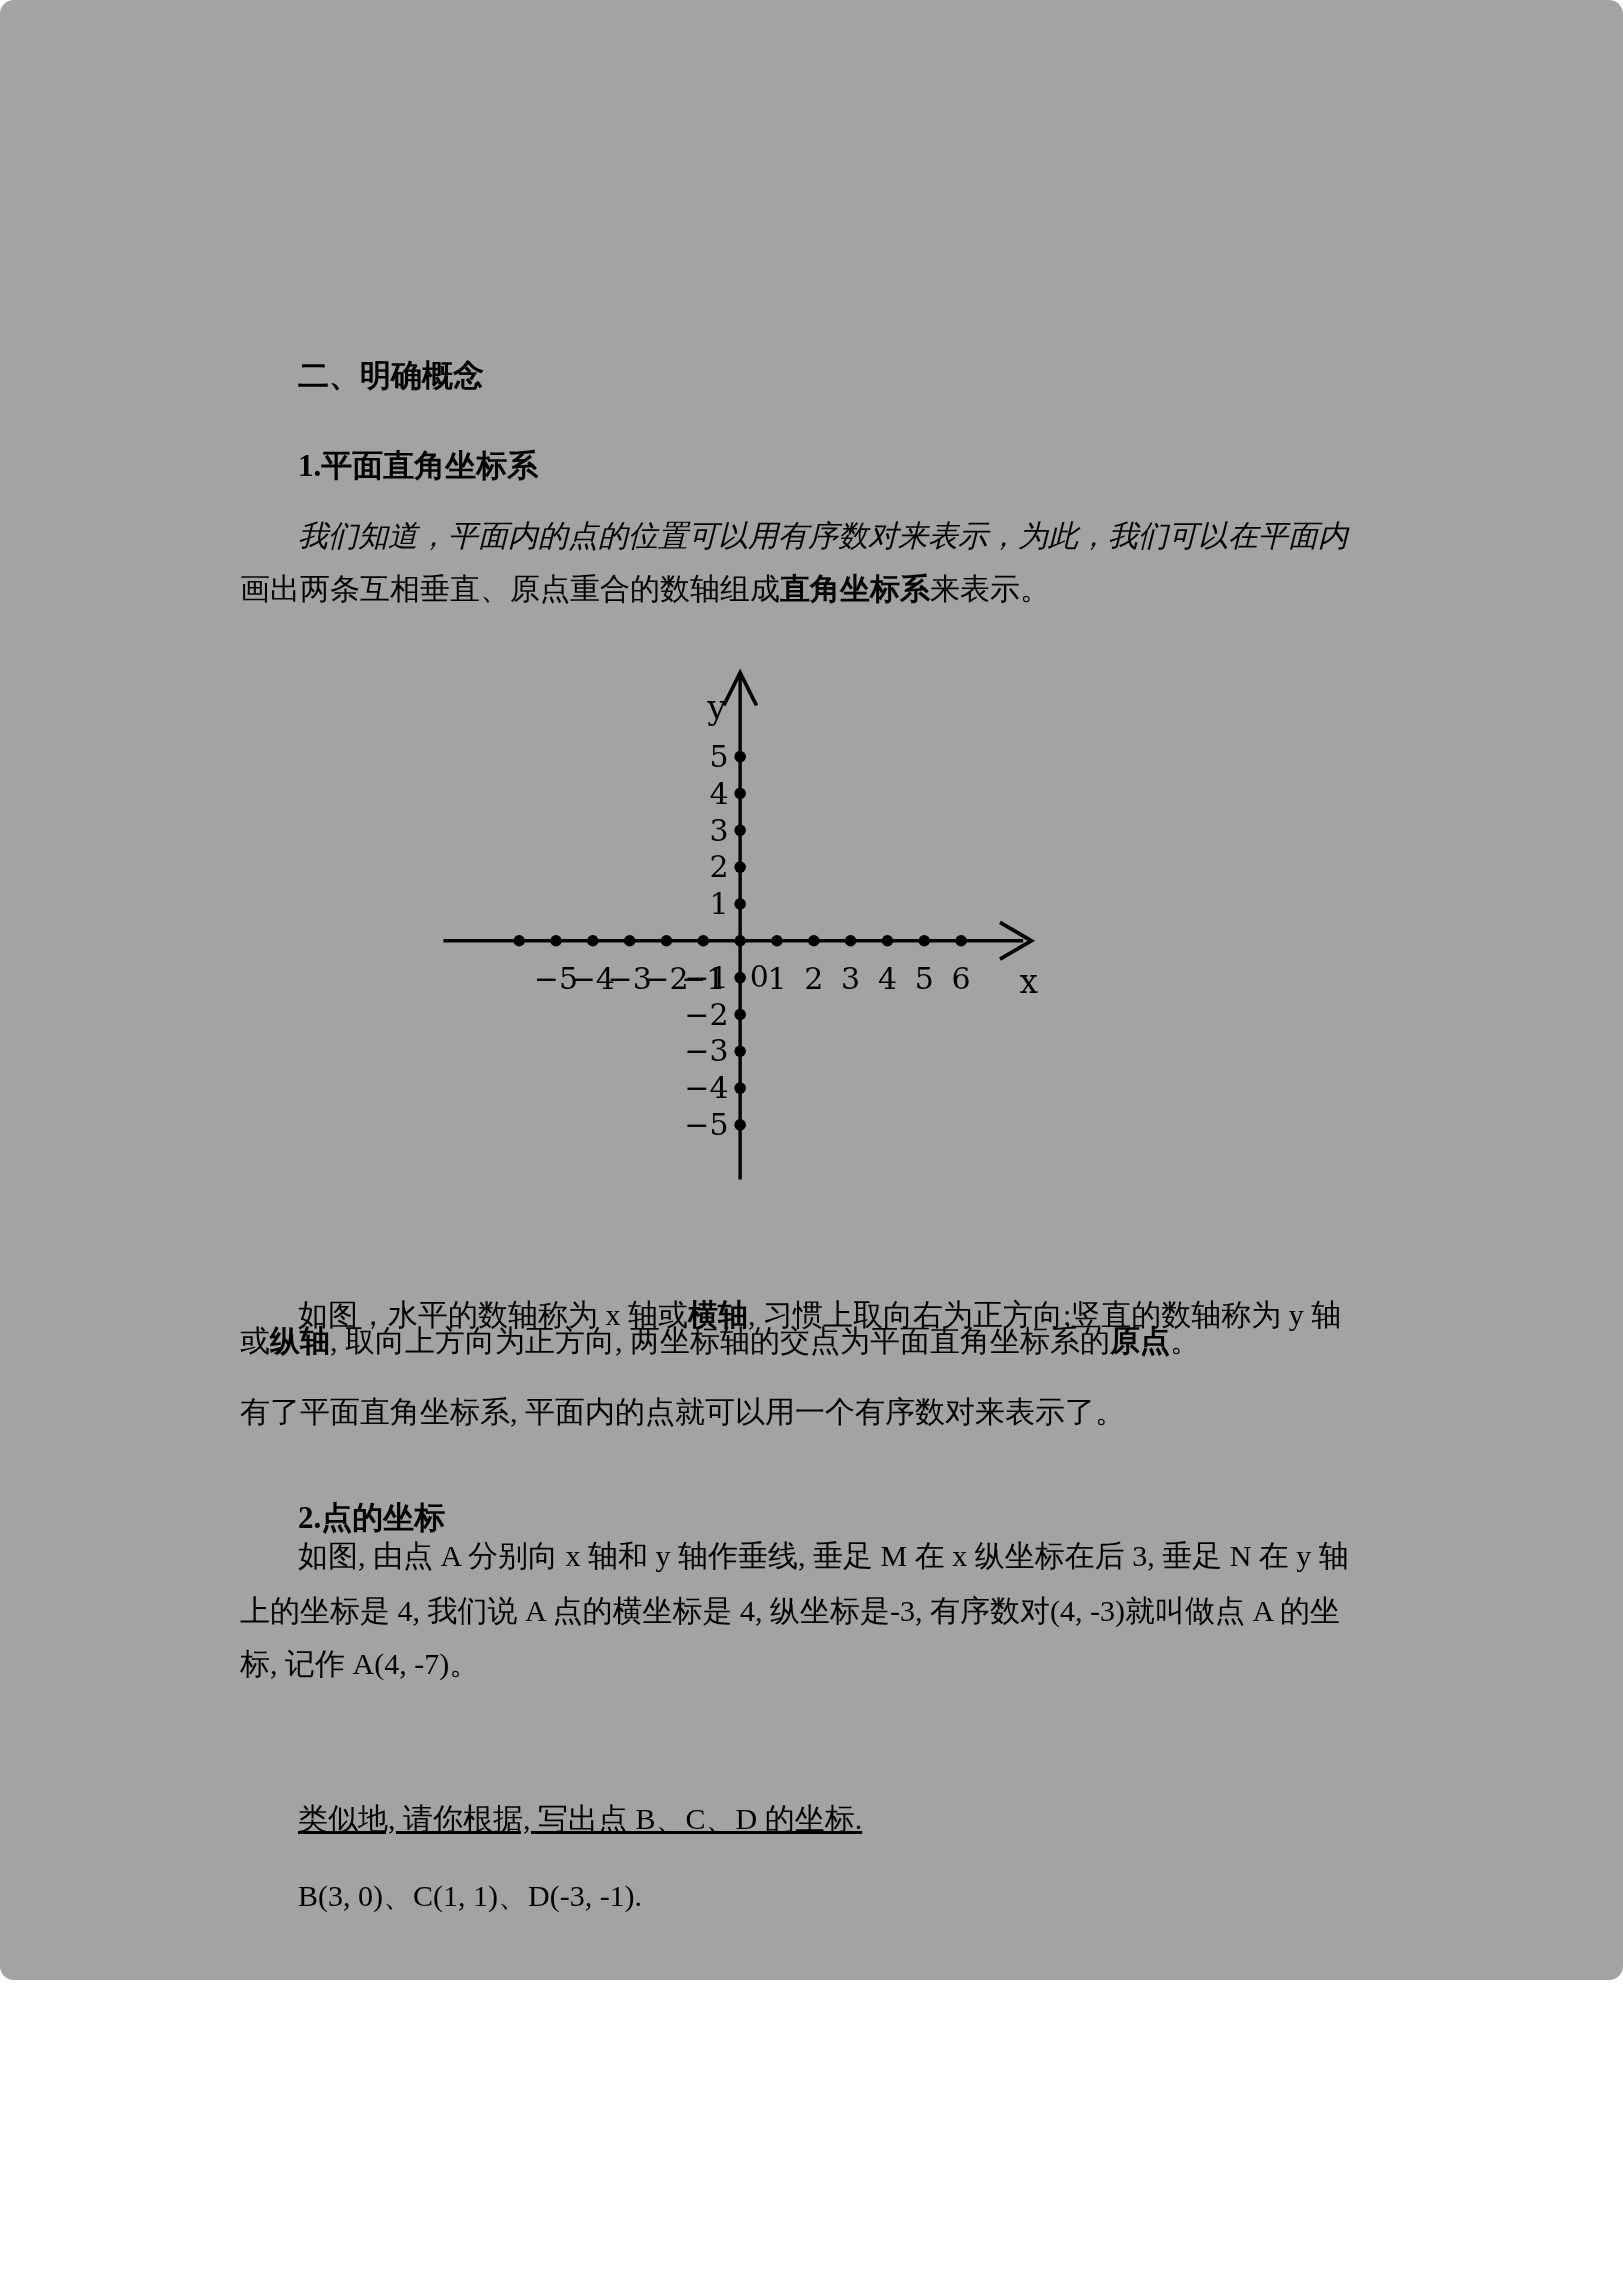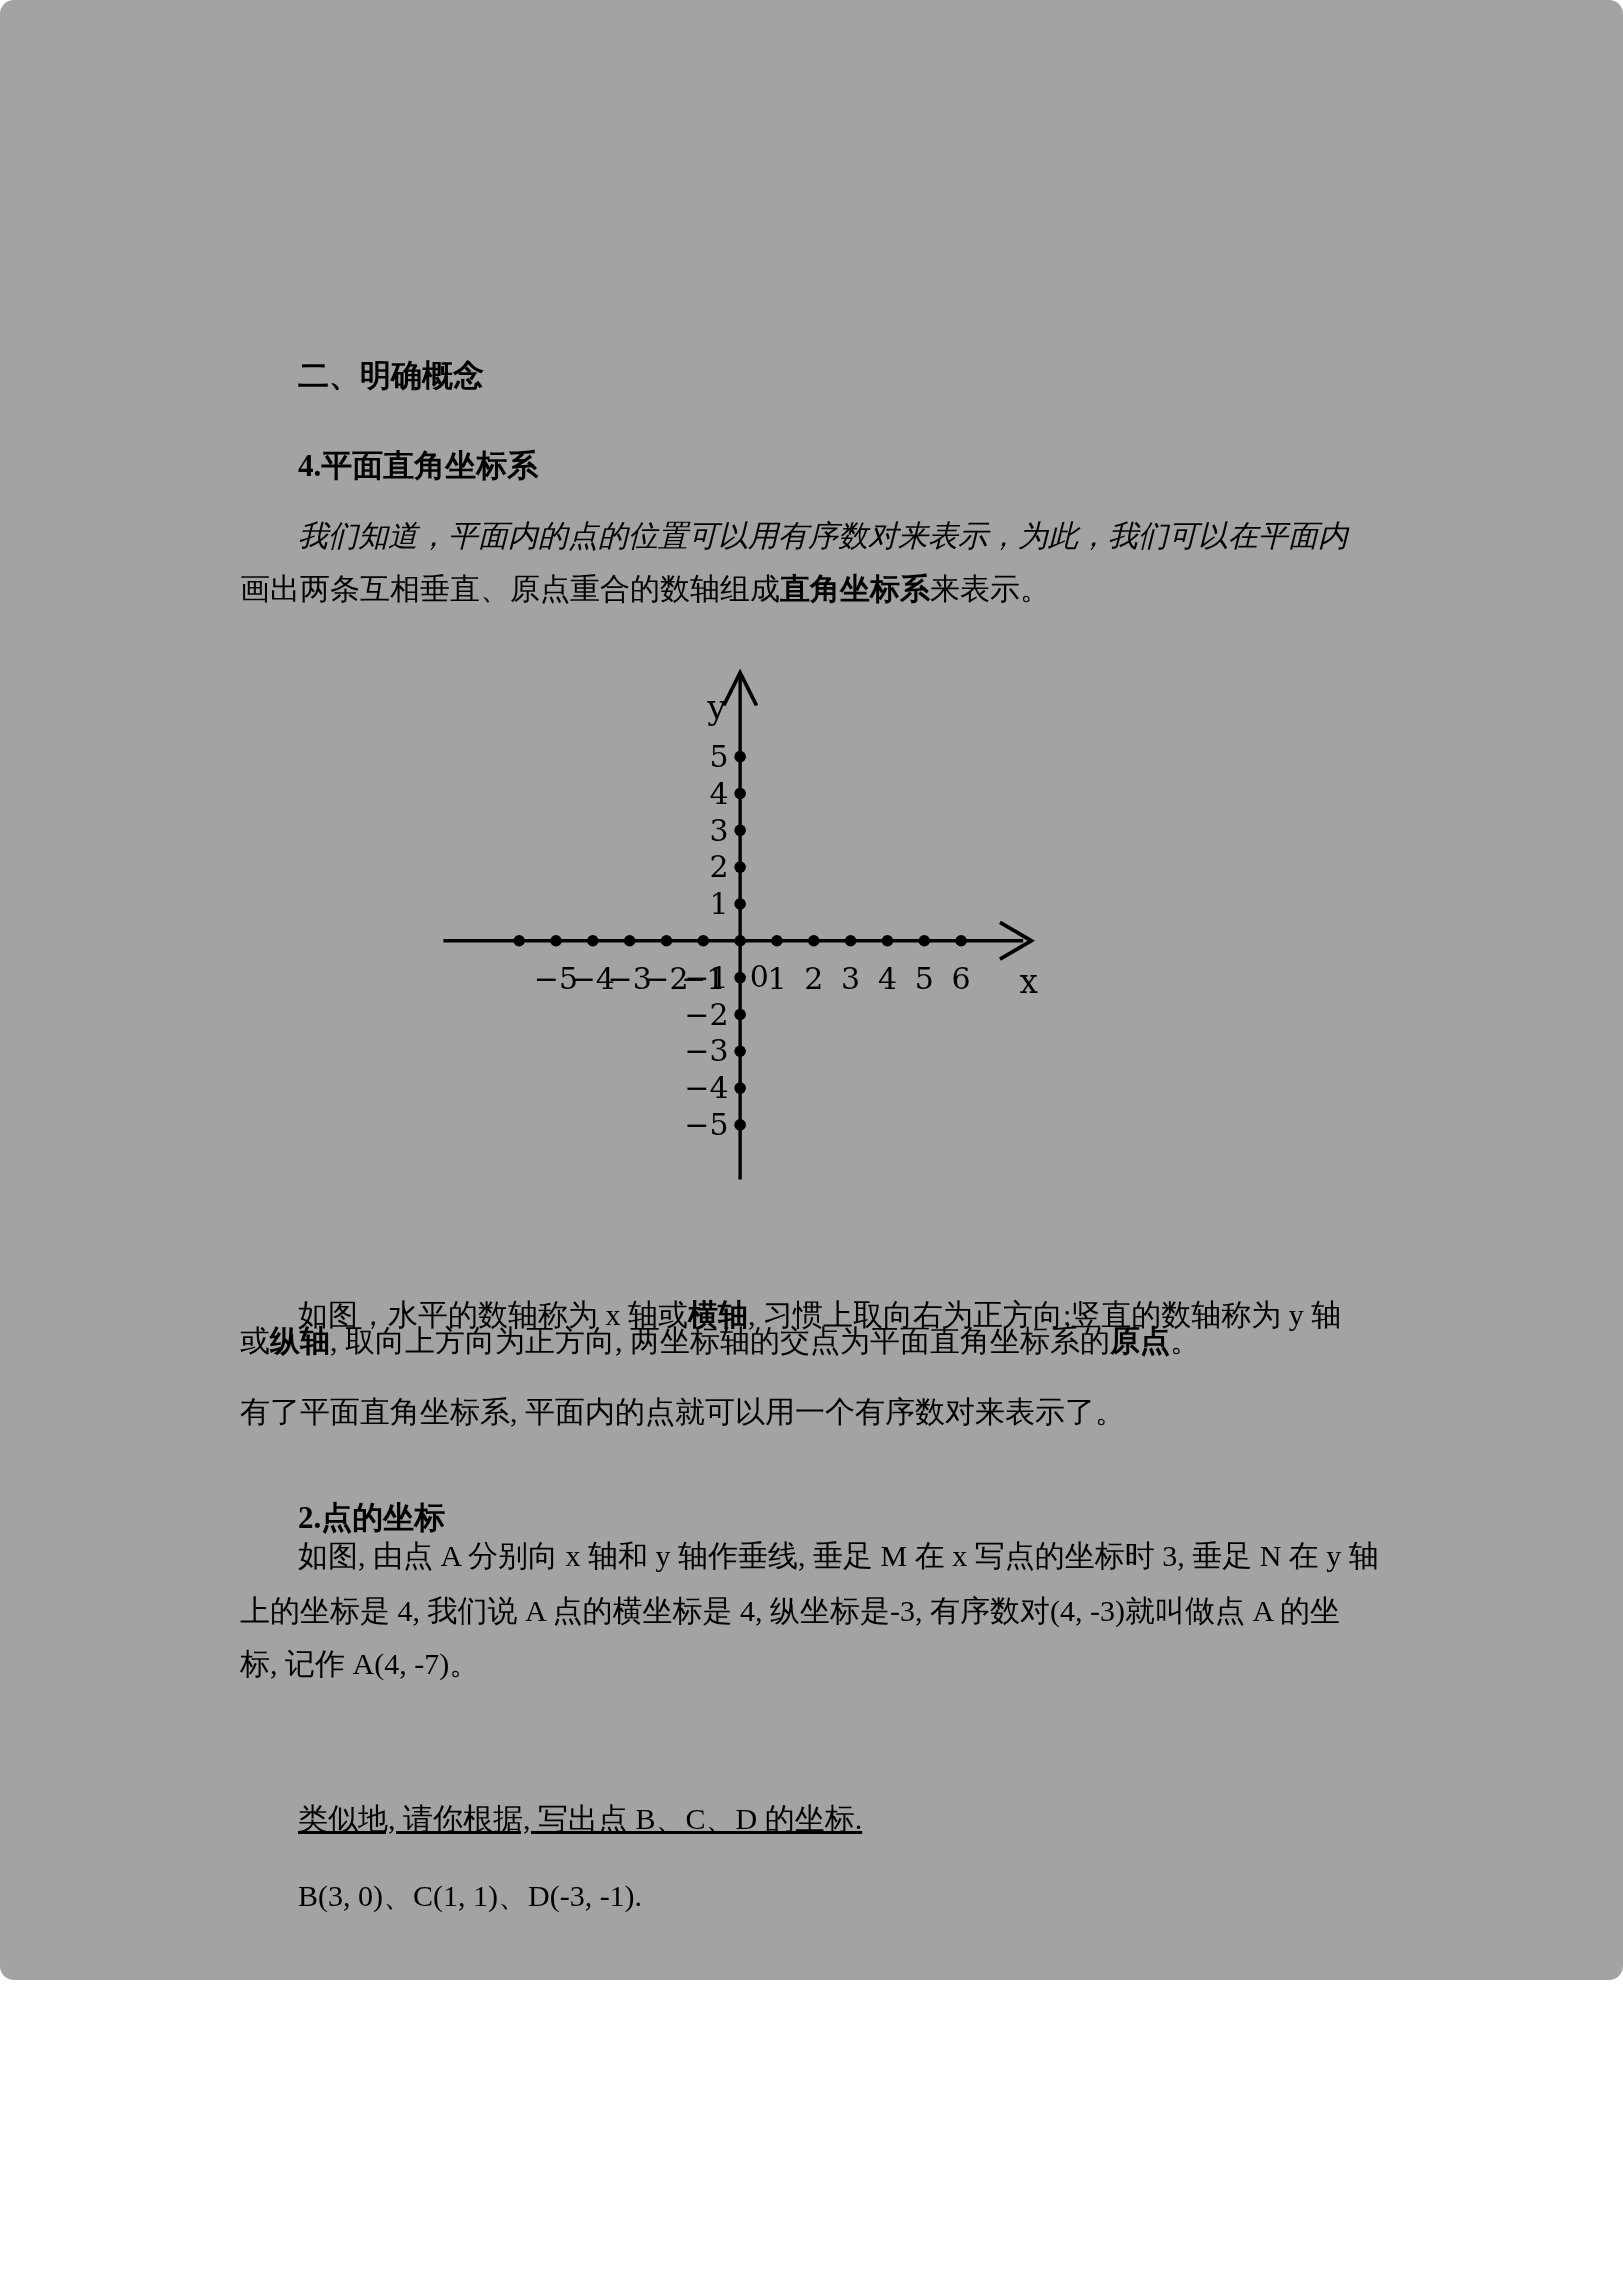--- a/index.html
+++ b/index.html
@@ -37,21 +37,21 @@
     fill:#000000;
   }
 </style>
 </head>
 <body>
 
 <div class="page">
 
   <div class="t h" style="left:298px; top:357px;">二、明确概念</div>
 
-  <div class="t h" style="left:298px; top:447px;">4.平面直角坐标系</div>
+  <div class="t h" style="left:298px; top:447px;">1.平面直角坐标系</div>
 
   <div class="t" style="left:298px; top:518px;font-style:italic;">我们知道，平面内的点的位置可以用有序数对来表示，为此，我们可以在平面内</div>
 
   <div class="t" style="left:240px; top:571px;"><span>画出两条互相垂直、原点重合的数轴组成</span><b>直角坐标系</b><span>来表示。</span></div>
 
   <svg class="fig" id="coord-svg" viewBox="0 0 1000 900">
       <line x1="30" y1="435" x2="880" y2="435" stroke="#000000" stroke-width="5"></line>
       <polyline points="846,408 892,435 846,462" fill="none" stroke="#000000" stroke-width="5.5"></polyline>
       <line x1="465" y1="785" x2="465" y2="45" stroke="#000000" stroke-width="5"></line>
       <polyline points="441,90 465,42 489,90" fill="none" stroke="#000000" stroke-width="5.5"></polyline>
@@ -105,21 +105,21 @@
     </svg>
 
   <div class="t" style="left:298px; top:1269px;margin-top:28px;"><span>如图，水平的数轴称为 x 轴或</span><b>横轴</b><span>, 习惯上取向右为正方向;竖直的数轴称为 y 轴</span></div>
 
   <div class="t" style="left:240px; top:1394px;">有了平面直角坐标系, 平面内的点就可以用一个有序数对来表示了。</div>
 
   <div class="t" style="left:240px; top:1323px;"><span>或</span><b>纵轴</b><span>, 取向上方向为正方向, 两坐标轴的交点为平面直角坐标系的</span><b>原点</b><span>。</span></div>
 
   <div class="t h" style="left:298px; top:1463px;margin-top:36px;">2.点的坐标</div>
 
-  <div class="t" style="left:298px; top:1538px;">如图, 由点 A 分别向 x 轴和 y 轴作垂线, 垂足 M 在 x 写点的坐标时 3, 垂足 N 在 y 轴</div>
+  <div class="t" style="left:298px; top:1538px;">如图, 由点 A 分别向 x 轴和 y 轴作垂线, 垂足 M 在 x 纵坐标在后 3, 垂足 N 在 y 轴</div>
 
   <div class="t" style="left:240px; top:1593px;">上的坐标是 4, 我们说 A 点的横坐标是 4, 纵坐标是-3, 有序数对(4, -3)就叫做点 A 的坐</div>
 
   <div class="t" style="left:240px; top:1646px;">标, 记作 A(4, -7)。</div>
 
   <div class="t" style="left:298px; top:1801px;text-decoration:underline;">类似地, 请你根据, 写出点 B、C、D 的坐标.</div>
 
   <div class="t" style="left:298px; top:1878px;">B(3, 0)、C(1, 1)、D(-3, -1).</div>
 
 

